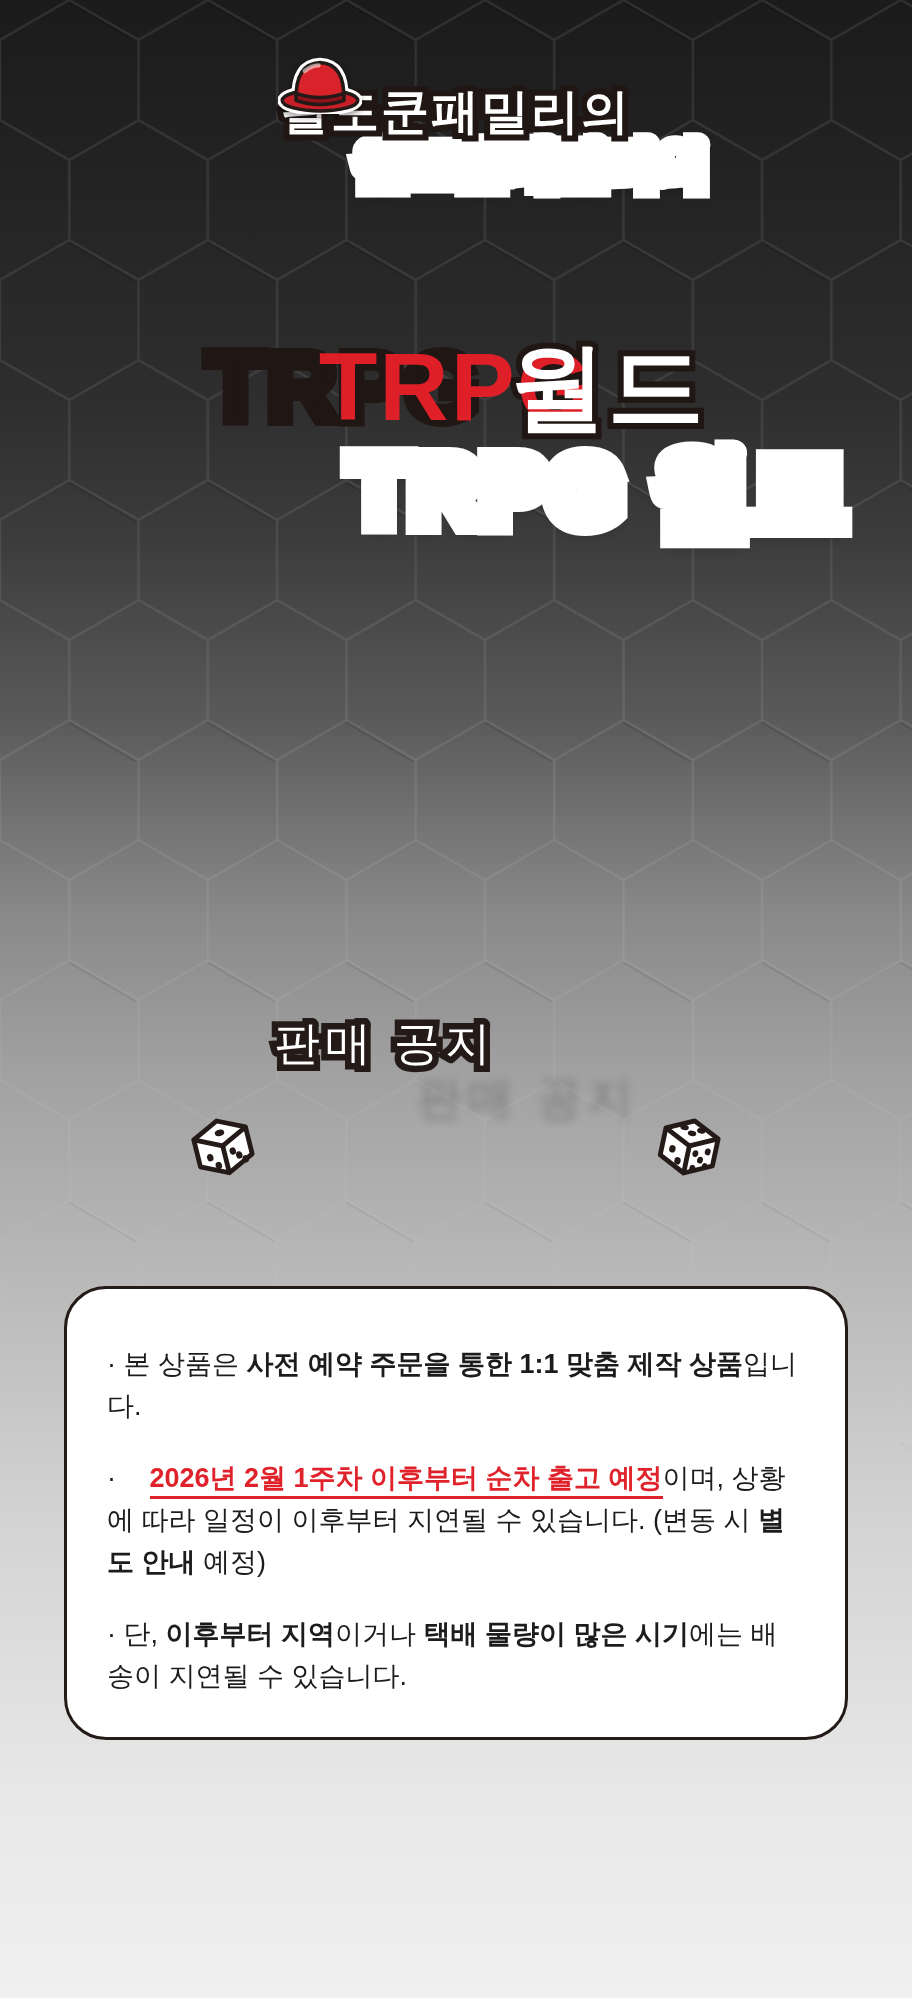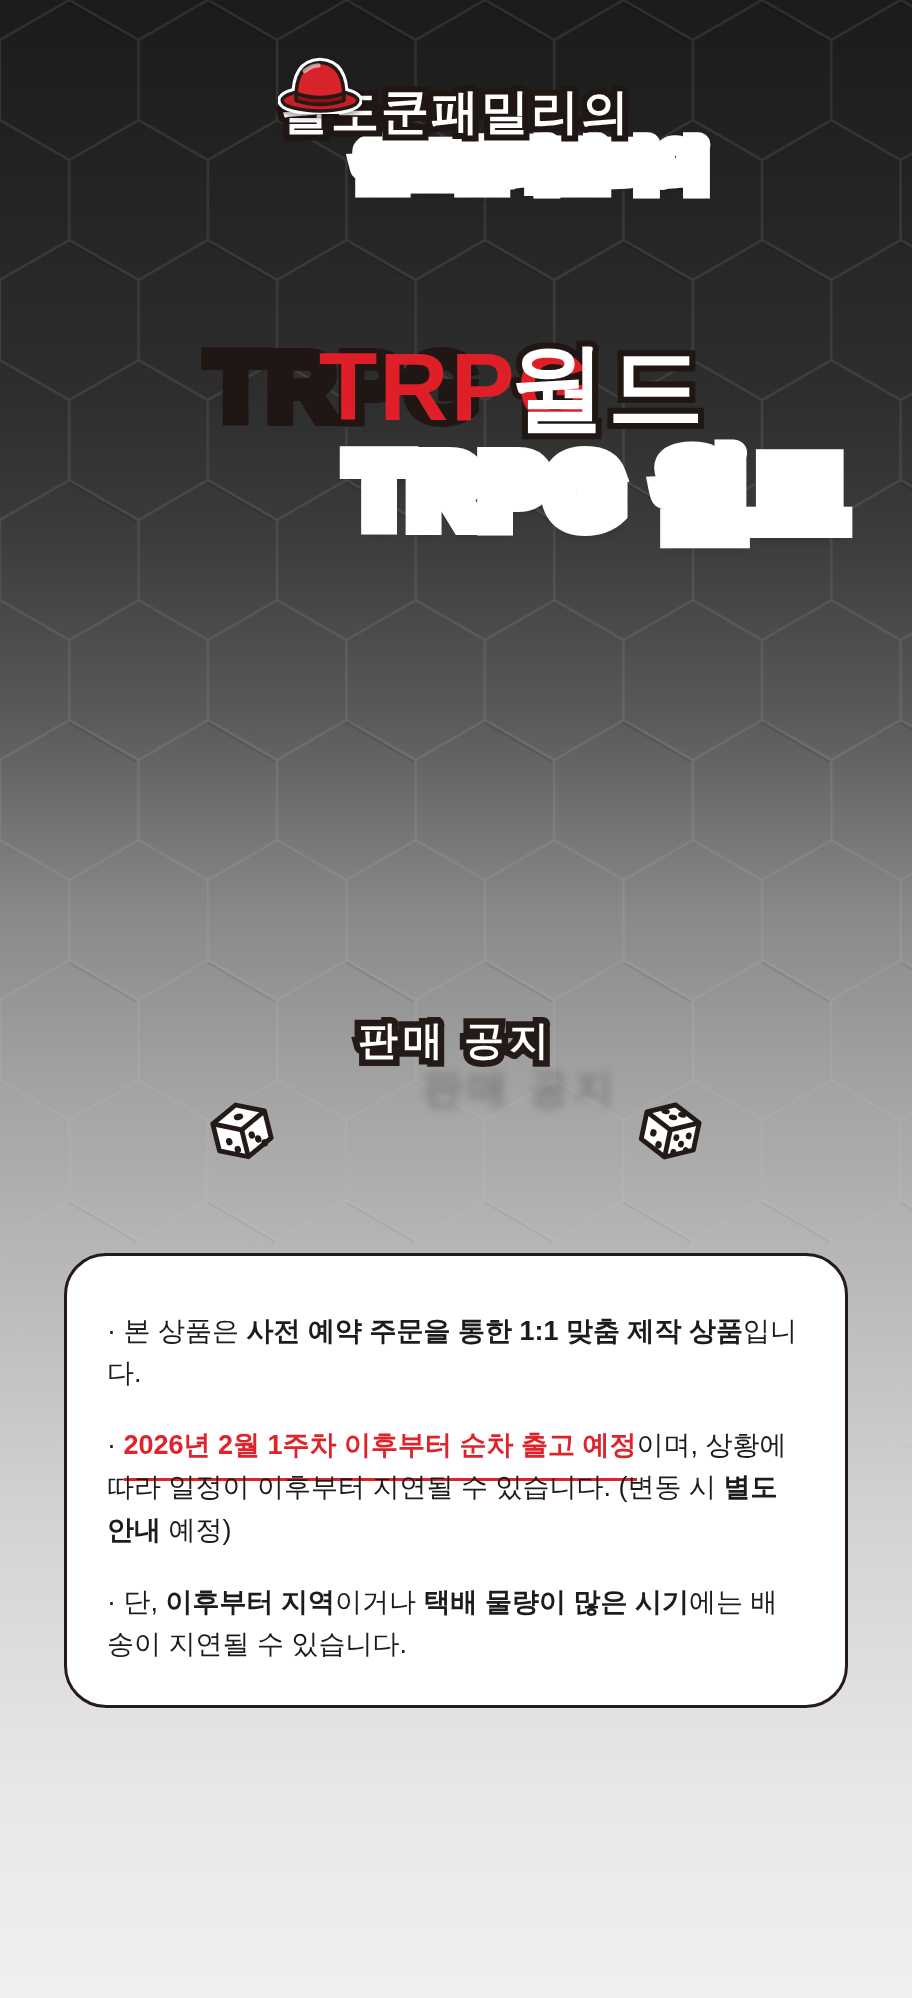--- a/index.html
+++ b/index.html
@@ -45,39 +45,39 @@
   
   .logo-wrap{padding-top:86px; text-align:center; position:relative;}
   .logo-line1 .stack{font-size:48px; font-weight:800; letter-spacing:2px;}
   .logo-line2{margin-top:-10px;text-align:center;}
   .logo-line2 .stack{font-size:96px; font-weight:800; letter-spacing:2px;}
   .hat{position:absolute; left:278px; top:50px; width:84px; z-index:5;
     filter:drop-shadow(0 3px 3px rgba(0,0,0,.4));}
 
   
   .sec-header{display:flex; align-items:center; justify-content:center; gap:20px;}
-  .sec-header .stack{font-size:40px; font-weight:700; letter-spacing:5px;text-align:center;}
+  .sec-header .stack{font-size:46px; font-weight:400; letter-spacing:5px;}
   .sec-header .stack .outer{-webkit-text-stroke:0; color:transparent;
     text-shadow:0 5px 8px rgba(0,0,0,.25);}
   .sec-header .stack .mid{-webkit-text-stroke:13px #241a18;}
   .die{width:64px; height:64px; display:inline-block;}
   .die.left{transform:rotate(-14deg) translateY(4px);}
   .die.right{transform:rotate(12deg) translateY(4px);}
 
   
   .card{
     width:784px; margin:0 auto; box-sizing:border-box;
     background:#ffffff; border:3px solid #241a18; border-radius:42px;
     padding:54px 46px 40px 40px;
     color:#1c1c1c; font-size:27px; line-height:1.56;
   }
   .card p{margin:0 0 30px 0;}
   .card p:last-child{margin-bottom:0;}
   b{font-weight:700;}
-  .red-ul{color:#e0232b; font-weight:800; border-bottom:3px solid #e0232b; padding-bottom:18px;}
+  .red-ul{color:#e0232b; font-weight:800; border-bottom:3px solid #e0232b; padding-bottom:3px;margin-left:26px;}
 
   
   .sec-header.notice{margin-top:62px;}
   .card.notice{margin-top:18px;}
 </style>
 </head>
 <body>
 
 <div class="canvas">
 

